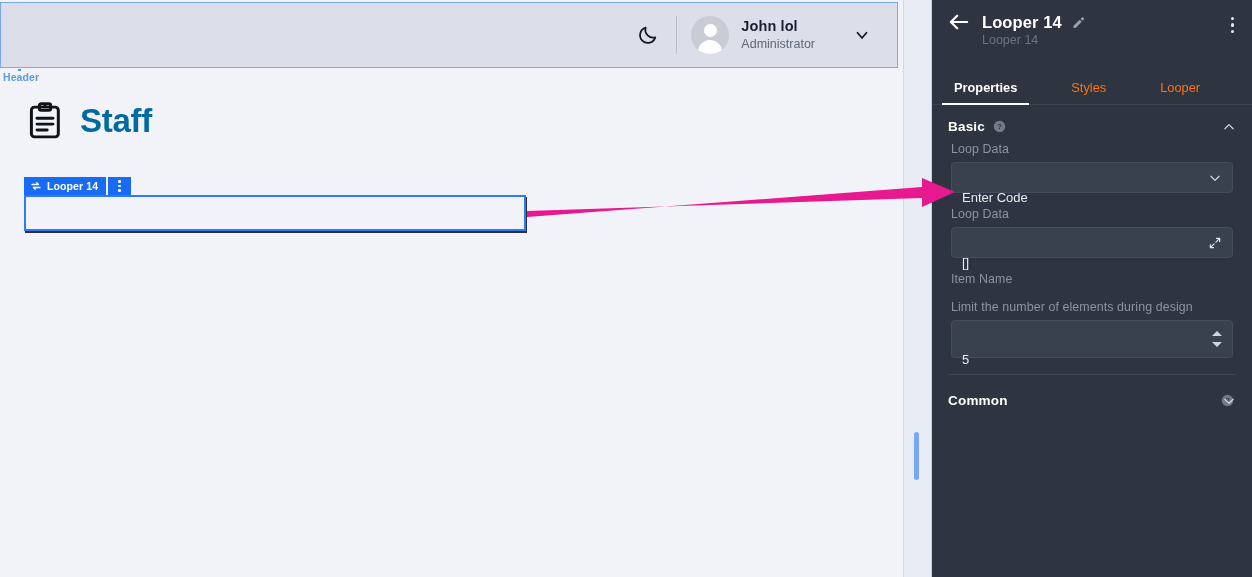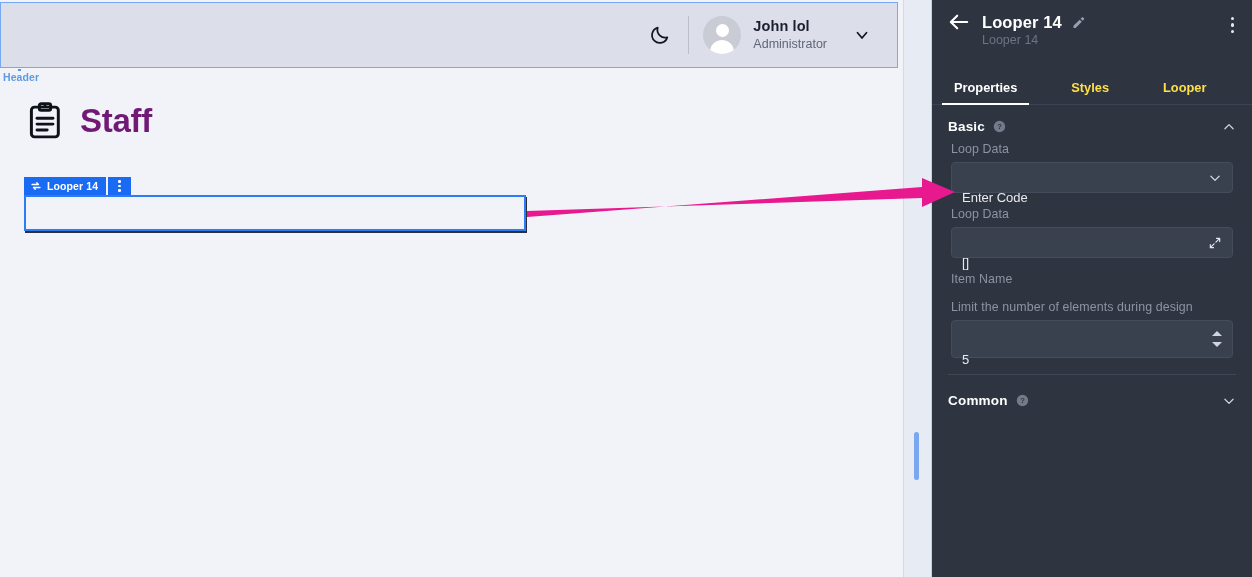--- a/index.html
+++ b/index.html
@@ -77,21 +77,21 @@
   }
   #avatar .body {
     position: absolute;
     width: 24px; height: 14px;
     border-radius: 12px 12px 0 0;
     background: #ffffff;
     left: 7px; top: 24px;
   }
   #user-text {
     line-height: 1.2;
-    margin-right: 26px;
+    margin-right: 38px;
   }
   #user-name {
     font-size: 14.5px;
     font-weight: bold;
     color: #1b2030;
     letter-spacing: 0.1px;
   }
   #user-role {
     font-size: 12.5px;
     color: #5f6676;
@@ -128,21 +128,21 @@
   #page-title-row {
     position: absolute;
     left: 28px; top: 102px;
     display: flex;
     align-items: center;
   }
   #clipboard-icon { width: 34px; height: 38px; margin-right: 18px;}
   #page-title {
     font-size: 33px;
     font-weight: bold;
-    color: #701a75;
+    color: #0369a1;
     letter-spacing: -0.3px;
   }
 
   
   #looper-wrap {
     position: absolute;
     left: 24px;
     top: 177px;
   }
   #looper-tag-row {
@@ -262,23 +262,23 @@
   #props-tabs {
     display: flex;
     align-items: flex-end;
     height: 34px;
     padding: 0 10px;
     border-bottom: 1px solid #3c4352;
     gap: 30px;
   }
   .prop-tab {
     font-size: 12.8px;
-    color: #fde047;
+    color: #f97316;
     padding: 0 12px 9px 12px;
-    font-weight: bold;
+    font-weight: normal;
     position: relative;
   }
   .prop-tab.active {
     color: #ffffff;
     font-weight: bold;
   }
   .prop-tab.active::after {
     content: "";
     position: absolute;
     left: 0; right: 0; bottom: -1px;
@@ -512,21 +512,21 @@
       <span class="field-value">5</span>
       <span class="stepper">
         <span class="tri-up"></span>
         <span class="tri-down"></span>
       </span>
     </div>
   </div>
 
   <div id="panel-divider"></div>
 
-  <div class="section-head" style="padding-top:18px;">
+  <div class="section-head" style="padding-top:18px;justify-content:space-between;">
     <span class="section-title">Common</span>
     <svg class="help-icon" viewBox="0 0 24 24">
       <circle cx="12" cy="12" r="10.5" fill="#737b8a"></circle>
       <text x="12" y="17" font-size="14" font-family="Liberation Sans, sans-serif" fill="#2e3440" text-anchor="middle" font-weight="bold">?</text>
     </svg>
     <svg class="section-chevron" viewBox="0 0 24 24">
       <path d="M5 9l7 7 7-7" fill="none" stroke="#d3d8e1" stroke-width="2.1" stroke-linecap="round" stroke-linejoin="round"></path>
     </svg>
   </div>
 </div>

